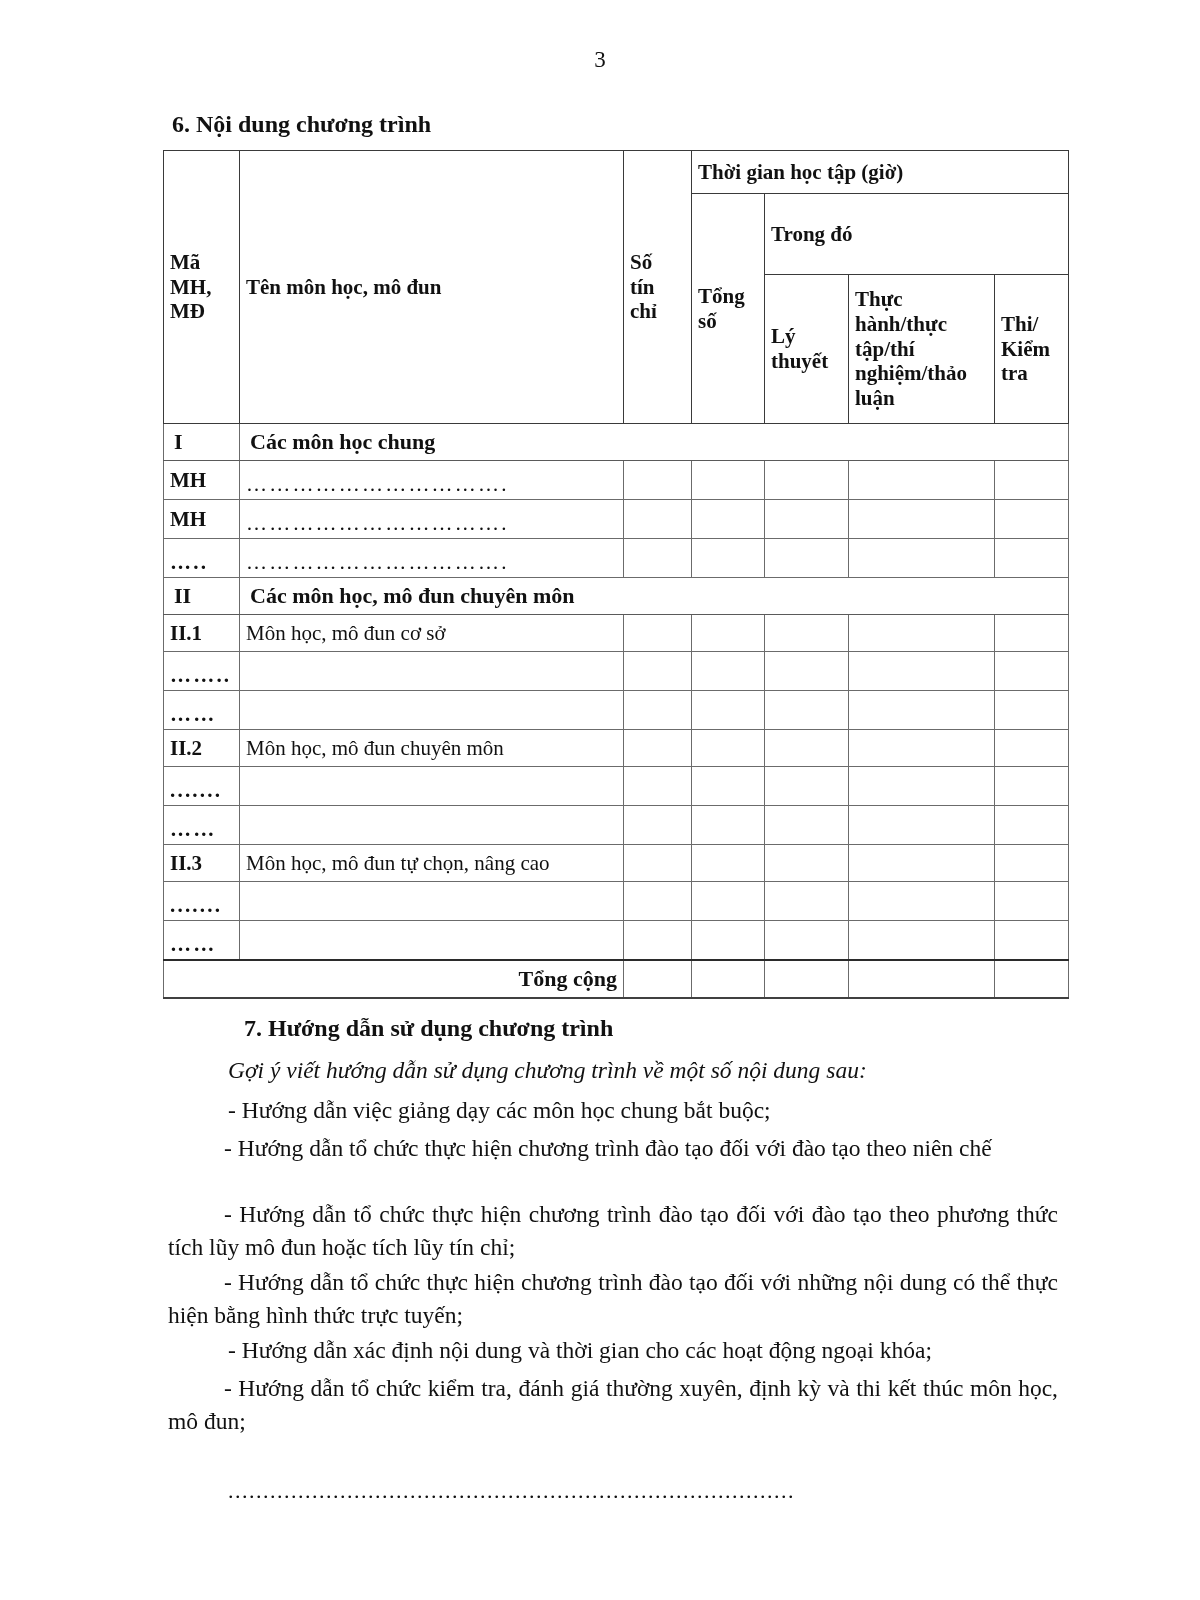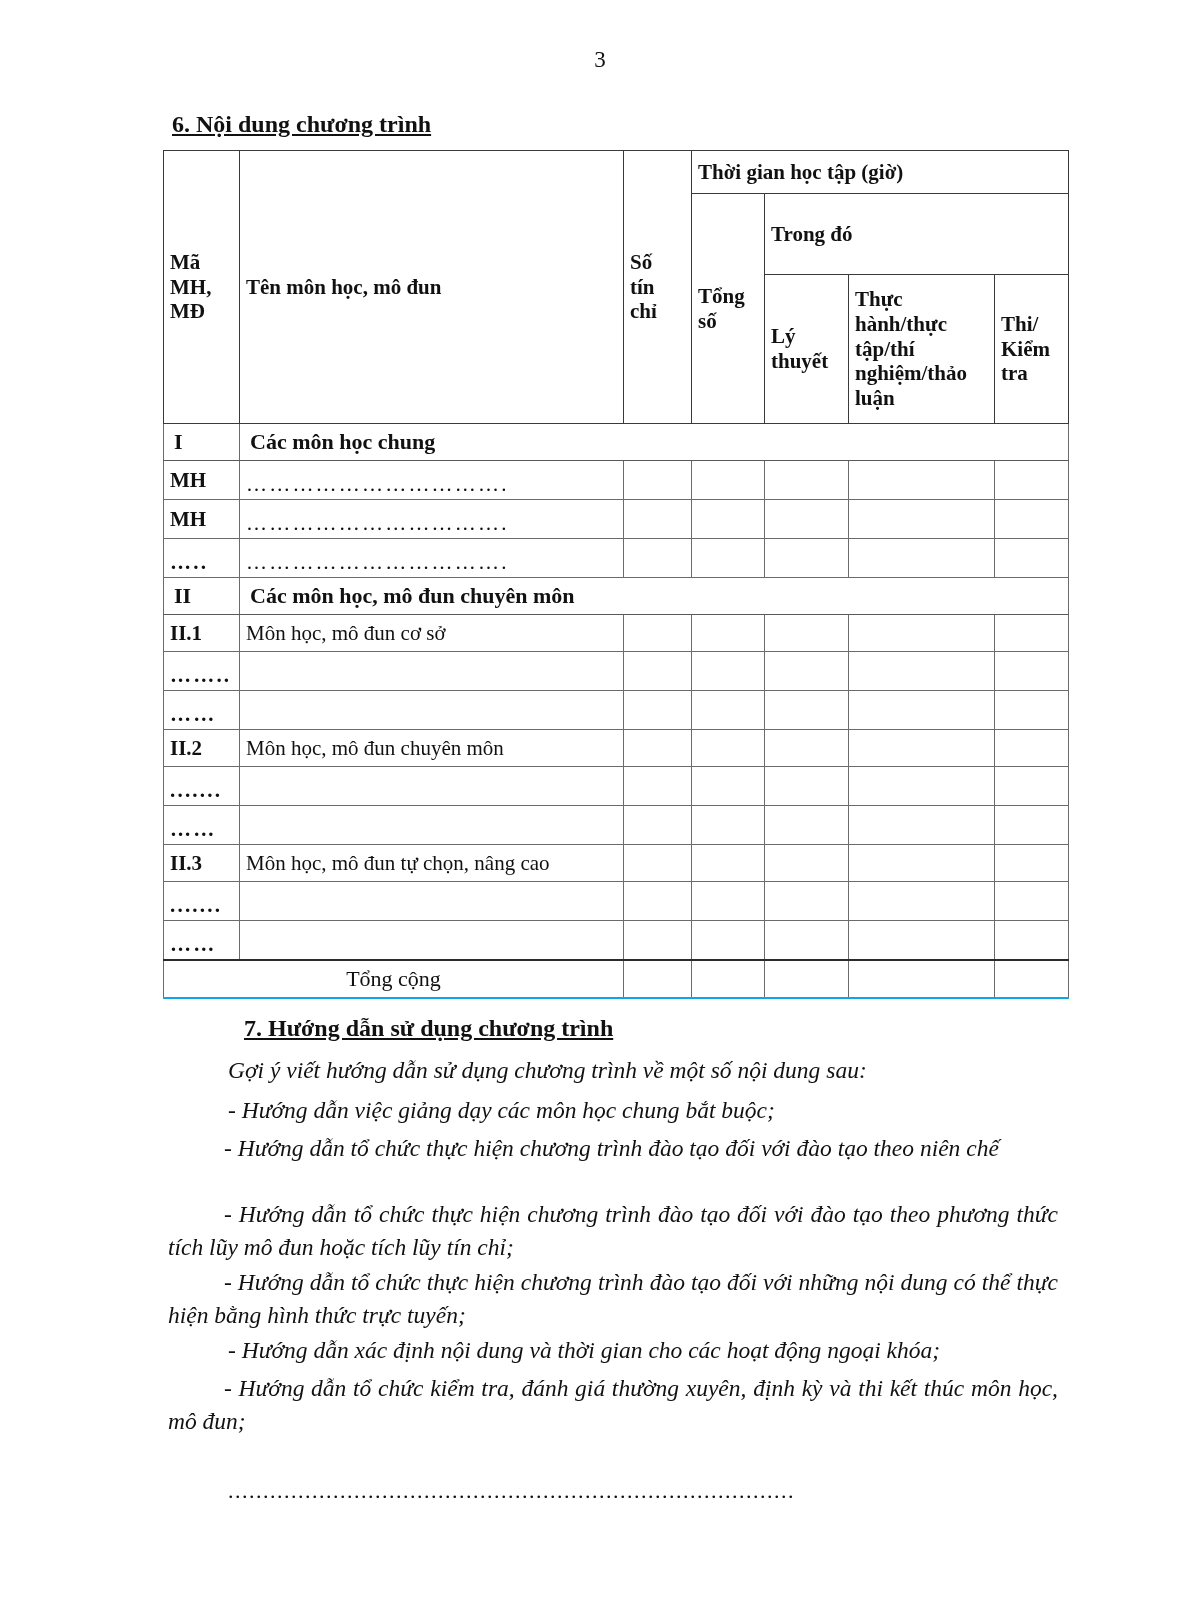--- a/index.html
+++ b/index.html
@@ -28,21 +28,20 @@
     width: 1200px;
     text-align: center;
     font-size: 23px;
     line-height: 1;
   }
   .heading {
     position: absolute;
     font-weight: bold;
     font-size: 24px;
     line-height: 1.2;
-    text-decoration: underline;
   }
   #h-section6 { left: 172px; top: 110px; }
   #h-section7 { left: 228px; top: 1014px; margin-left: 16px; }
 
   
   table.content-table {
     position: absolute;
     left: 163px;
     top: 150px;
     width: 905px;
@@ -70,24 +69,24 @@
     border-top: 1px solid #2b2b2b;
     border-bottom: 1px solid #5a5a5a;
     font-weight: bold;
     font-size: 22px;
     text-align: left;
     padding-left: 10px;
     height: 36px;
   }
   tr.total td {
     border-top: 2px solid #2b2b2b;
-    border-bottom: 2px solid #0ea5e9;
-    font-weight: normal;
+    border-bottom: 2px solid #404040;
+    font-weight: bold;
     font-size: 22px;
-    text-align: center;
+    text-align: right;
     height: 36px;
   }
   tr.body-row td { height: 36px; font-size: 21px; }
   td.code { text-align: left; font-weight: bold; }
   td.code.dots-cell, td.name.dots-cell { vertical-align: bottom; padding-bottom: 2px; }
   td.name { text-align: left; padding-left: 10px; }
   .dots-inline {
     display: inline-block;
     letter-spacing: 2.2px;
     font-size: 21px;
@@ -95,21 +94,20 @@
   }
   .subhead-wrap { display: block; }
 
   
   .para {
     position: absolute;
     font-size: 23.5px;
     line-height: 1.42;
     text-align: justify;
     text-justify: inter-word;
-    font-style: italic;
   }
   .para.italic { font-style: italic; }
   .para.noindent { text-indent: 0; }
   .indent { text-indent: 56px; }
   #p-intro  { left: 228px; top: 1054px; width: 830px; }
   #p-1 { left: 228px; top: 1094px; width: 830px; }
   #p-2 { left: 168px; top: 1132px; width: 890px; }
   #p-3 { left: 168px; top: 1198px; width: 890px; }
   #p-4 { left: 168px; top: 1266px; width: 890px; }
   #p-5 { left: 228px; top: 1334px; width: 830px; }

